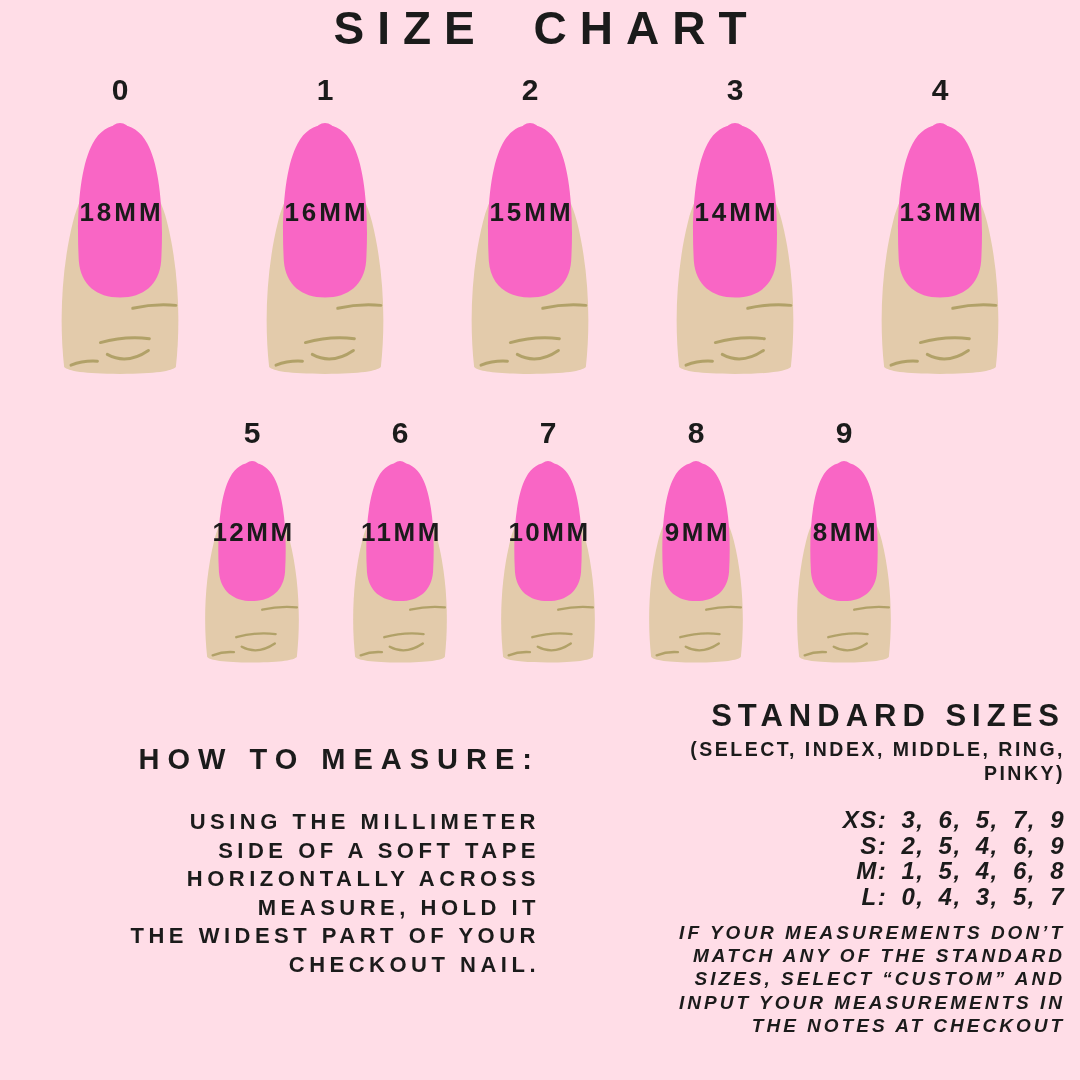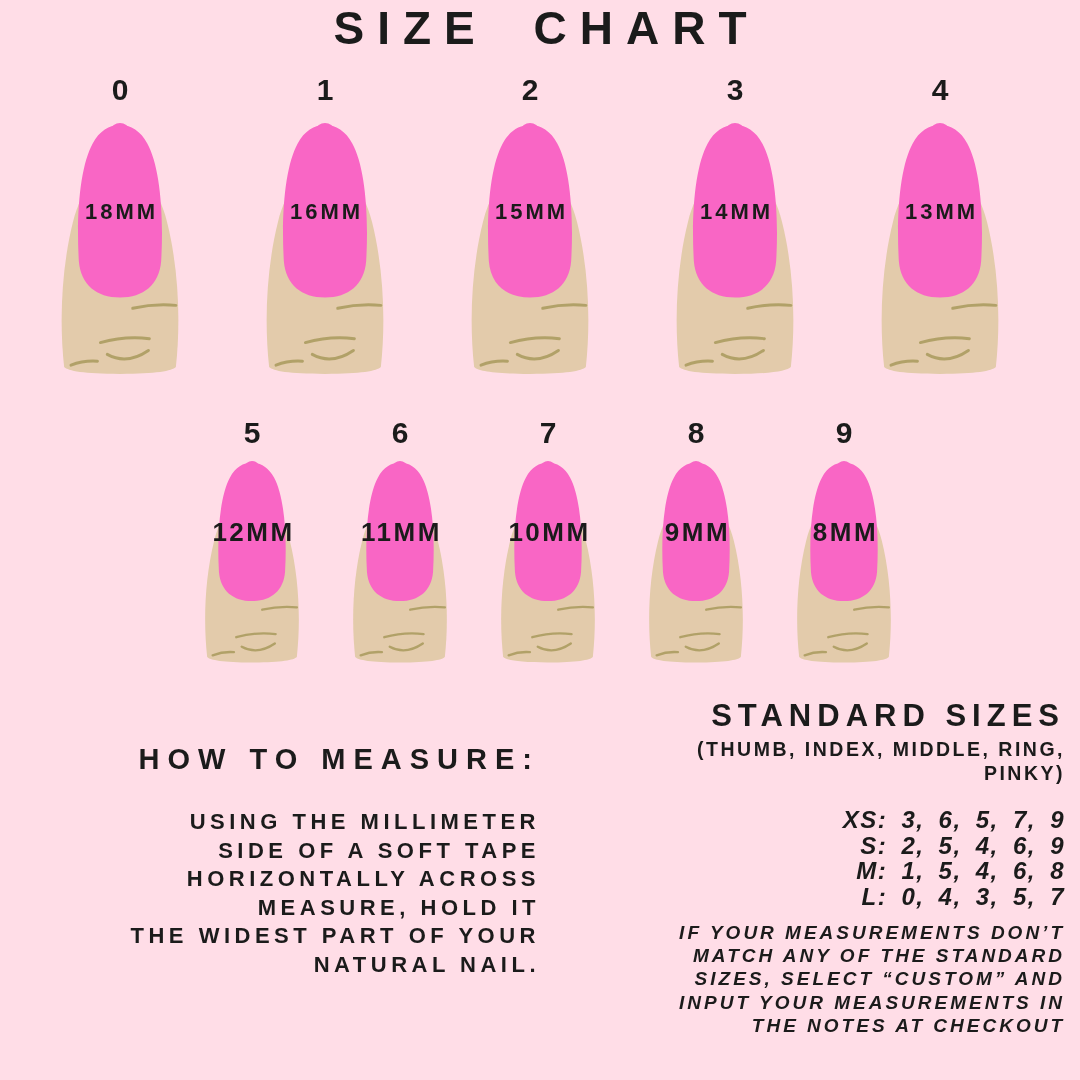--- a/index.html
+++ b/index.html
@@ -53,21 +53,21 @@
   .mm {
     position: absolute;
     left: 0; right: 0;
     top: 35.2%;
     transform: translateY(-50%);
     text-align: center;
     font-weight: 700;
     letter-spacing: 3px;
     text-indent: 3px;
   }
-  .row1 .mm { font-size: 22px; }
+  .row1 .mm { font-size: 26px; }
   .row2 .mm { font-size: 26px; letter-spacing: 2.5px; }
 
   .finger-skin { fill: var(--skin, #e3cbab); }
   .nail-poly   { fill: var(--nail, #f966c5); }
   .crease      { stroke: var(--crease, #a89a5c); stroke-width: 3; fill: none;
                  stroke-linecap: round; opacity: 0.85; }
 
   .how-to {
     position: absolute;
     top: 742px;
@@ -258,28 +258,28 @@
   </div>
 
   <section class="how-to">
     <h2>HOW TO MEASURE:</h2>
     <p style="margin:0">
       <span class="ln">USING THE MILLIMETER</span>
       <span class="ln">SIDE OF A SOFT TAPE</span>
       <span class="ln">HORIZONTALLY ACROSS</span>
       <span class="ln">MEASURE, HOLD IT</span>
       <span class="ln">THE WIDEST PART OF YOUR</span>
-      <span class="ln">NATURAL NAIL.</span>
+      <span class="ln">CHECKOUT NAIL.</span>
     </p>
   </section>
 
   <section class="standard">
     <h2>STANDARD SIZES</h2>
     <div class="sub">
-      <span class="ln">(THUMB, INDEX, MIDDLE, RING,</span>
+      <span class="ln">(SELECT, INDEX, MIDDLE, RING,</span>
       <span class="ln">PINKY)</span>
     </div>
     <div class="sizes">
       <div class="size-line">
         <span>XS:</span>
         <span>3, 6, 5, 7, 9</span>
       </div>
       <div class="size-line">
         <span>S:</span>
         <span>2, 5, 4, 6, 9</span>

